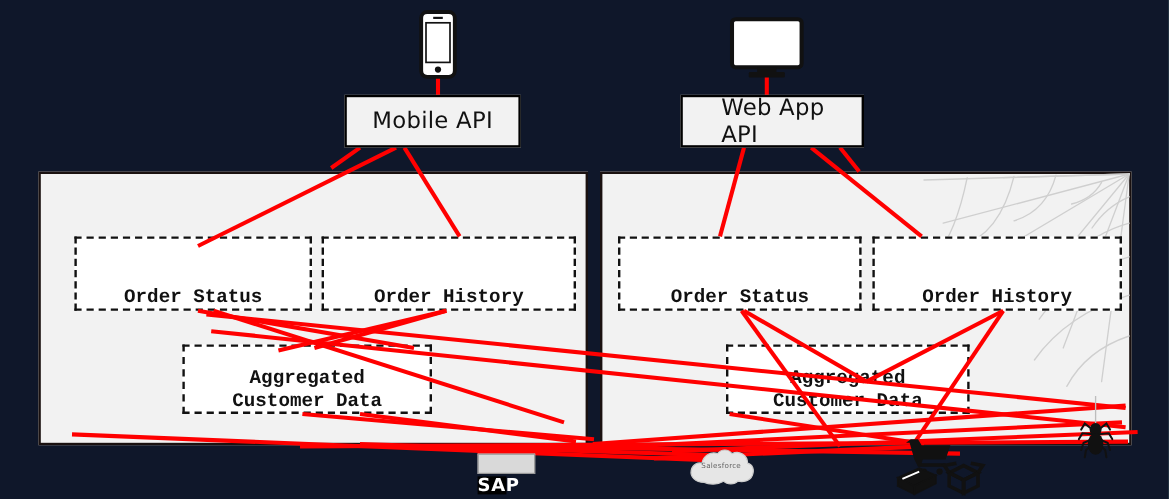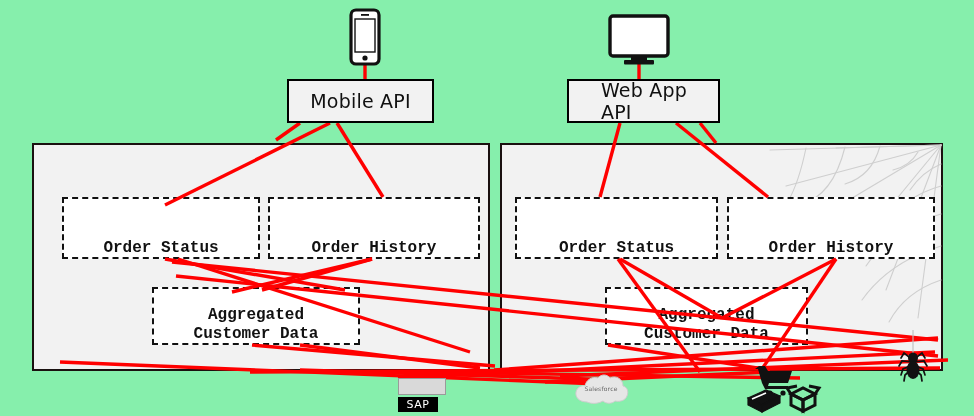--- a/index.html
+++ b/index.html
@@ -4,21 +4,21 @@
 <style>
   html, body {
     margin: 0;
     padding: 0;
     background: #4e6a72;
   }
   #stage {
     position: relative;
     width: 974px;
     height: 416px;
-    background: #86efac;
+    background: #0f172a;
     overflow: hidden;
     font-family: "DejaVu Sans", "Liberation Sans", sans-serif;
   }
   .layer {
     position: absolute;
     left: 0; top: 0;
     width: 974px;
     height: 416px;
   }
   #svg-connectors { z-index: 40; pointer-events: none; }
@@ -90,25 +90,25 @@
   #sys-spider     { left: 898px; top: 330px; width: 30px; height: 60px; }
 
   .sap-bar {
     width: 48px; height: 17px;
     background: #d9d9d9;
     border: 1px solid #9a9a9a;
     box-sizing: border-box;
   }
   .sap-label {
     margin-top: 2px;
-    width: 40px;
+    width: 24px;
     background: #000;
     color: #fff;
-    font-size: 11px;
-    font-weight: normal;
+    font-size: 15px;
+    font-weight: bold;
     text-align: center;
     line-height: 15px;
     letter-spacing: 0.5px;
   }
   .sf-text {
     position: absolute;
     left: 0; top: 13px;
     width: 56px;
     text-align: center;
     font-size: 6px;

